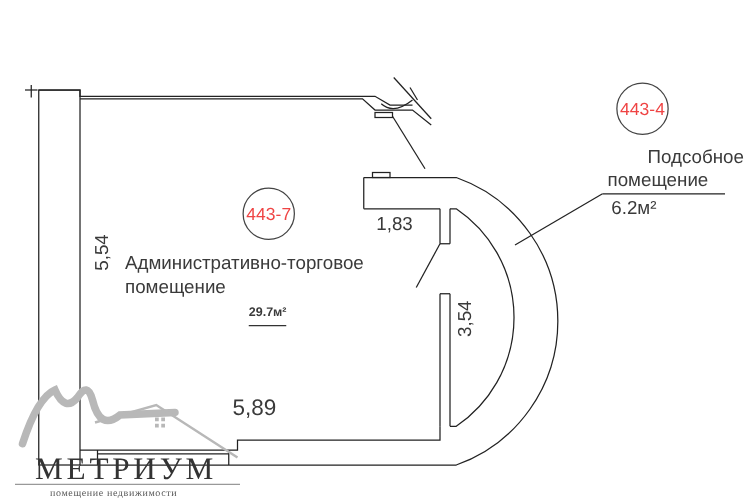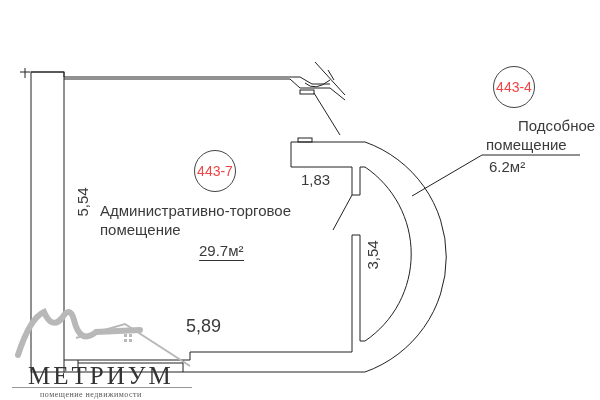--- a/index.html
+++ b/index.html
@@ -71,21 +71,21 @@
     <rect x="124" y="339" width="3" height="3"></rect>
       <rect x="129" y="339" width="3" height="3"></rect>
   </g>
 </svg>
 
 <div class="circle-tag" style="left:194px; top:150px;">
   <span>443-7</span>
 </div>
 <div class="lbl" style="left:100px; top:203px; font-size:15px;">Административно-торговое</div>
 <div class="lbl" style="left:100px; top:222px; font-size:15px;">помещение</div>
-<div class="lbl underline" style="left:199px; top:243px; font-size:15px;">29.7м²</div>
+<div class="lbl underline" style="left:199px; top:243px; font-size:10px;font-weight:bold;">29.7м²</div>
 
 <div class="circle-tag" style="left:493px; top:66px;">
   <span>443-4</span>
 </div>
 <div class="lbl" style="left:470px; top:118px; font-size:15px;margin-left:48px;">Подсобное</div>
 <div class="lbl" style="left:486px; top:137px; font-size:15px;">помещение</div>
 <div class="lbl" style="left:489px; top:159px; font-size:15px;">6.2м²</div>
 
 <div class="lbl vert" style="left:68px; top:194px; font-size:15px;">5,54</div>
 <div class="lbl" style="left:186px; top:318px; font-size:18px;">5,89</div>

